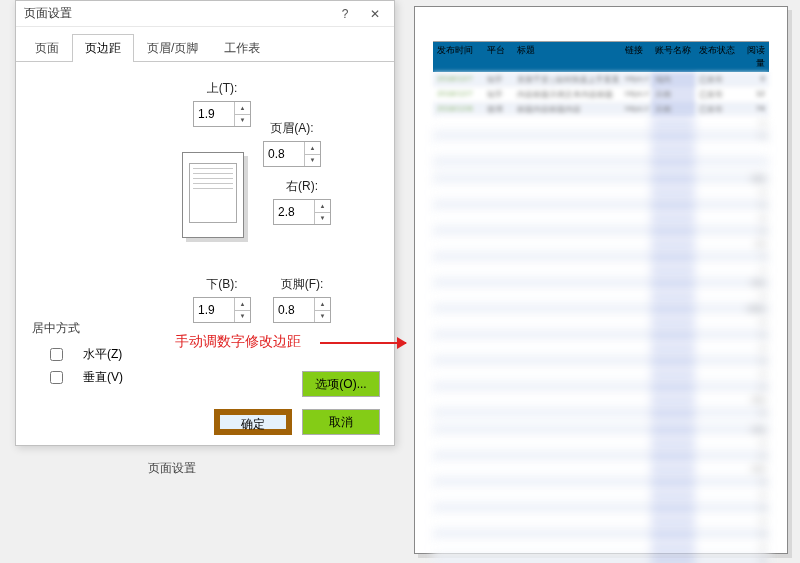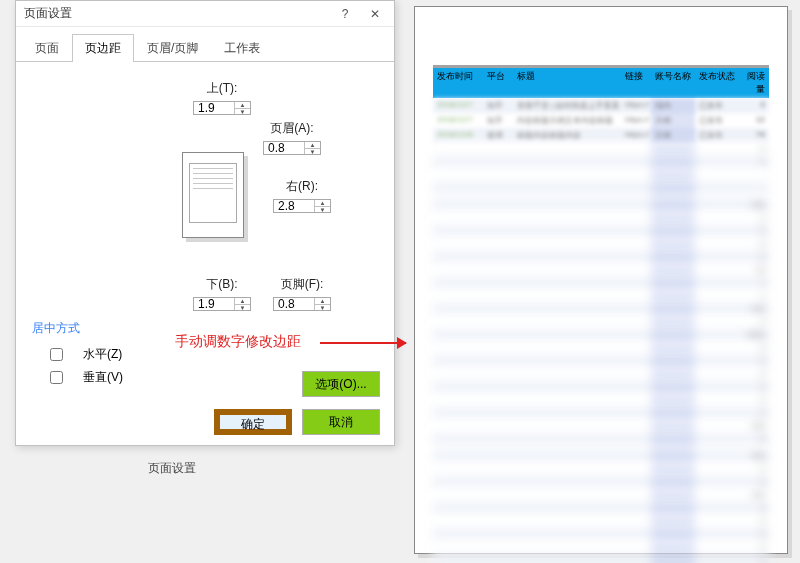--- a/index.html
+++ b/index.html
@@ -69,21 +69,21 @@
   .lblpair {
     position: absolute;
     width: 80px;
     text-align: center;
   }
   .lblpair label { display: block; margin-bottom: 4px; color:#222; }
   .spin {
     display: inline-flex;
     border: 1px solid #a8a8a8;
     background: #fff;
-    height: 14px;
+    height: 26px;
     width: 58px;
   }
   .spin input {
     width: 40px;
     border: none;
     font-size: 12px;
     padding: 0 4px;
     outline: none;
   }
   .spin .arrows {
@@ -112,21 +112,21 @@
     left:6px; right:6px; top:10px; bottom:14px;
     border:1px solid #aaa;
   }
   .pagepic .line {
     position:absolute; left:3px; right:3px;
     height:1px; background:#c8c8c8;
   }
   .center-group {
     margin-top: 0px;
   }
-  .center-group .gtitle { font-size:12px; color:#3b82f6; margin-bottom:8px; }
+  .center-group .gtitle { font-size:12px; color:#404040; margin-bottom:8px; }
   .chk { display:flex; align-items:center; gap:17px; margin:4px 0 4px 14px; font-size:12px;}
   .chk input { width:13px; height:13px; }
   .annot {
     position: absolute;
     left: 175px; top: 333px;
     color: #e02020;
     font-size: 14px;
   }
   .arrow {
     position: absolute;
@@ -169,23 +169,22 @@
     left: 414px; top: 6px;
     width: 374px; height: 548px;
     border: 1px solid #888;
     background: #fff;
     box-shadow: 4px 4px 0 #d8d8d8;
   }
   .preview .sheet {
     position:absolute; left:18px; right:18px; top:34px; bottom:24px;
   }
   .preview .hdr {
-    display:flex; font-size:9px; background:#0ea5e9;
-    border-top:3px solid #a3a3a3;
-    margin-top:24px;
+    display:flex; font-size:9px; background:#0369a1;
+    border-top:1px solid #a3a3a3;
   }
   .preview .hdr div { padding:2px 4px; }
   .hdr .c1{width:50px;} .hdr .c2{width:30px;} .hdr .c3{flex:1;}
   .hdr .c4{width:30px;} .hdr .c5{width:44px;} .hdr .c6{width:44px;} .hdr .c7{width:30px;text-align:right;}
   .preview .rows { filter: blur(2px); opacity:.85; }
   .preview .row {
     display:flex; font-size:8px; color:#666;
     background:#fff;
   }
   .preview .row:nth-child(odd){ background:#ecf0f8; }

